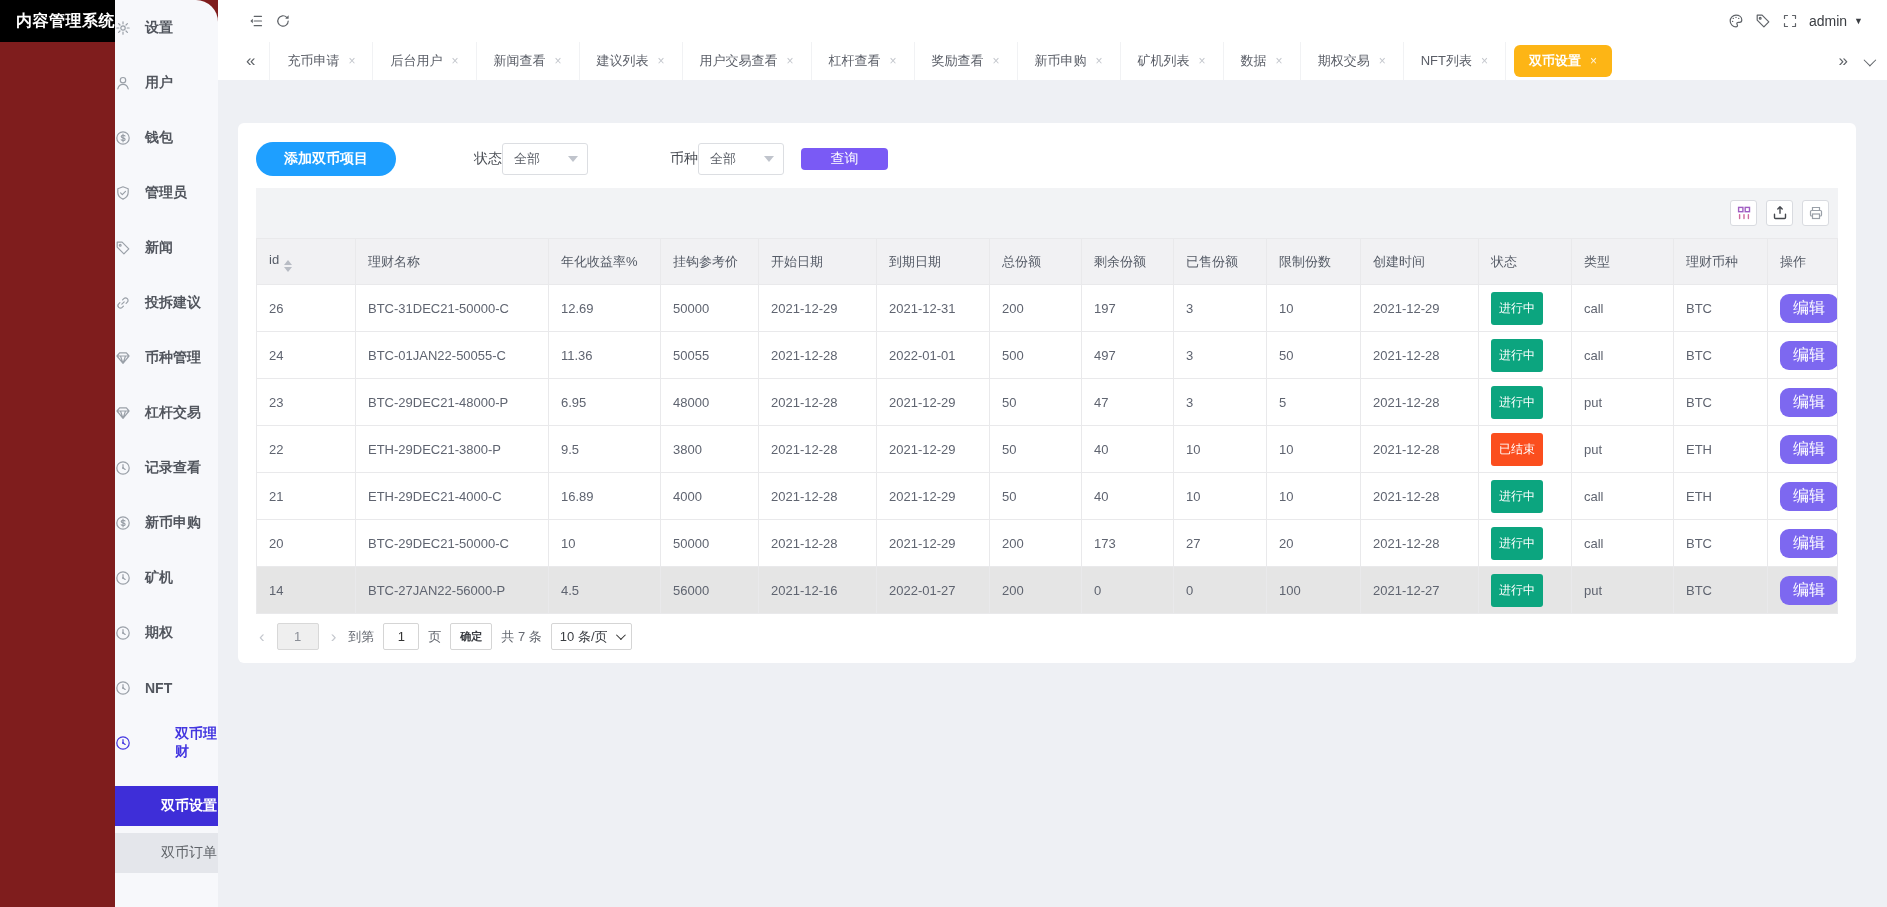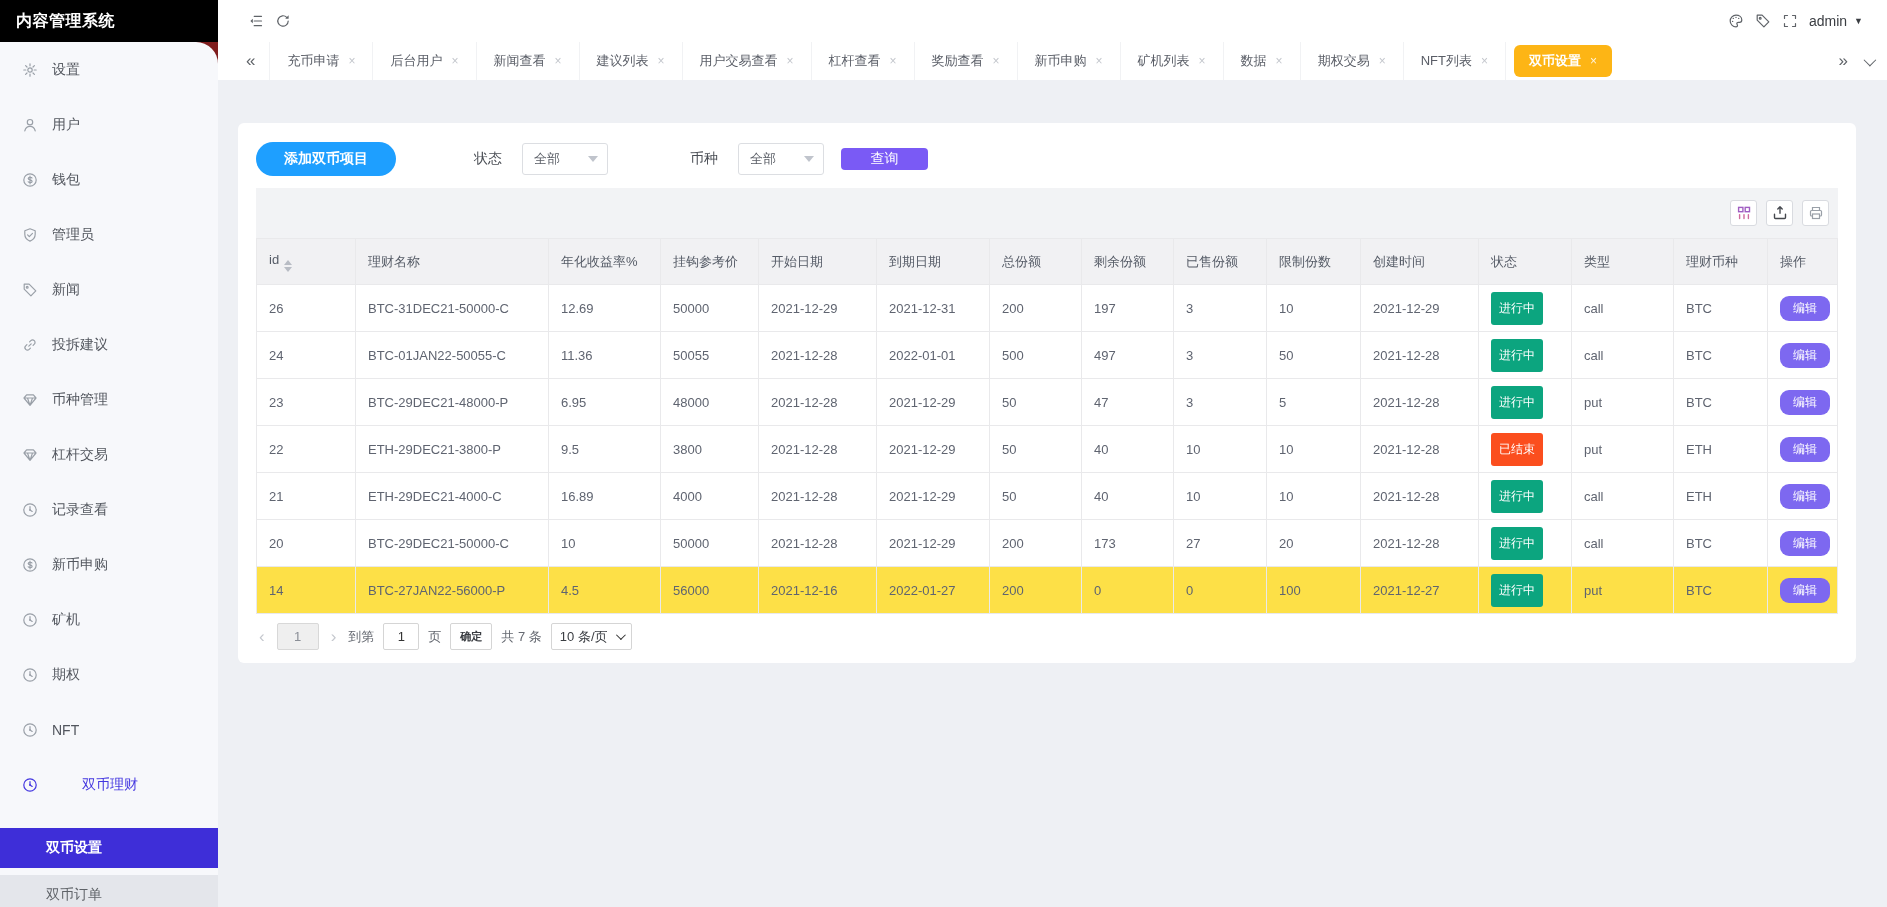--- a/index.html
+++ b/index.html
@@ -1,24 +1,24 @@
 <!DOCTYPE html>
 <html><head>
 <meta charset="utf-8">
 <style>
   * { margin:0; padding:0; box-sizing:border-box; }
   html,body { width:1887px; height:907px; overflow:hidden; }
   body { font-family:"Liberation Sans","DejaVu Sans",sans-serif; font-size:13px; color:#50545c; background:#fff; }
   .app { display:flex; width:1887px; height:907px; }
 
   
-  .sidebar { width:218px; flex:0 0 218px; display:flex; flex-direction:column; background:#7f1d1d; }
+  .sidebar { width:218px; flex:0 0 218px; display:flex; background:#7f1d1d; }
   .sidebar-header { height:42px; background:#000; color:#fff; font-size:16px; font-weight:bold; display:flex; align-items:center; padding-left:16px; letter-spacing:.5px; }
   .sidebar-menu { flex:1; background:#f7f8fb; border-top-right-radius:22px; overflow:hidden; }
-  .menu-item { height:55px; display:flex; align-items:center; padding-left:22px; gap:14px; font-size:14px; color:#52565e; cursor:pointer; }
+  .menu-item { height:55px; display:flex; align-items:center; gap:14px; font-size:14px; color:#52565e; cursor:pointer;font-weight:bold; }
   .menu-item .micon { width:16px; height:16px; color:#9aa0a8; display:flex; }
   .menu-item.active { color:#4336e0;gap:44px; }
   .menu-item.active .micon { color:#4336e0; }
   .icn { width:16px; height:16px; stroke:currentColor; fill:none; stroke-width:1.2; stroke-linecap:round; stroke-linejoin:round; }
   .submenu { margin-top:16px; }
   .submenu-item { height:40px; display:flex; align-items:center; padding-left:46px; font-size:14px; color:#5f6368; background:#e4e6eb; margin-bottom:7px; cursor:pointer; }
   .submenu-item.active { background:#3e2ed8; color:#fff; font-weight:bold; }
 
   
   .main { flex:1; display:flex; flex-direction:column; min-width:0; }
@@ -43,42 +43,42 @@
   .chev-down { width:9px; height:9px; border-right:1.6px solid #5f6368; border-bottom:1.6px solid #5f6368; transform:rotate(45deg) translateY(-2px); cursor:pointer; }
 
   .content { flex:1; background:#eef0f4; padding:43px 31px 0 20px; }
   .card { background:#fff; border-radius:6px; height:540px; padding:19px 18px 0 18px; }
 
   
   .filter-row { display:flex; align-items:center; height:34px; }
   .btn-add { height:34px; padding:0 28px; border:none; border-radius:17px; background:#1e9fff; color:#fff; font-size:14px; font-weight:bold; cursor:pointer; font-family:inherit; }
   .f-label { margin-left:78px; font-size:14px; color:#4a4e55; }
   .f-label.second { margin-left:82px; }
-  .select { margin-left:20px; width:86px; height:32px; border:1px solid #dcdee2; border-radius:3px; background:#fff; display:flex; align-items:center; justify-content:space-between; padding:0 9px 0 11px; color:#5a5e66; font-size:13px; cursor:pointer; }
+  .select { margin-left:0; width:86px; height:32px; border:1px solid #dcdee2; border-radius:3px; background:#fff; display:flex; align-items:center; justify-content:space-between; padding:0 9px 0 11px; color:#5a5e66; font-size:13px; cursor:pointer; }
   .sel-caret { width:0; height:0; border-left:5px solid transparent; border-right:5px solid transparent; border-top:6px solid #c0c4cc; }
   .btn-search { margin-left:17px; height:22px; width:87px; border:none; border-radius:4px; background:#7a5af5; color:#fff; font-size:14px; cursor:pointer; font-family:inherit; }
 
   
   .table-toolbar { margin-top:12px; height:50px; background:#f2f3f5; display:flex; align-items:center; justify-content:flex-end; gap:9px; padding-right:9px; }
   .tool-btn { width:27px; height:26px; background:#fff; border:1px solid #d9dbe0; border-radius:3px; display:flex; align-items:center; justify-content:center; cursor:pointer; }
 
   
   table.grid { width:100%; border-collapse:collapse; table-layout:fixed; }
   .grid th, .grid td { border:1px solid #e9e9eb; text-align:left; padding:0 0 0 12px; font-weight:normal; overflow:hidden; white-space:nowrap; }
   .grid th { height:46px; background:#f1f1f3; color:#555b66; font-size:13px; }
   .grid td { height:47px; color:#5f6470; font-size:13px; background:#fff; }
-  .grid tr.shaded td { background:#fde047; }
+  .grid tr.shaded td { background:#e5e5e5; }
   .sort { display:none; flex-direction:column; gap:2px; margin-left:5px; vertical-align:-1px; cursor:pointer; }
   .sort.show { display:inline-flex; }
   .s-up { width:0; height:0; border-left:4px solid transparent; border-right:4px solid transparent; border-bottom:5px solid #b8bcc4; }
   .s-dn { width:0; height:0; border-left:4px solid transparent; border-right:4px solid transparent; border-top:5px solid #b8bcc4; }
   .badge { display:inline-block; padding:8px 8px; border-radius:3px; color:#fff; font-size:12px; }
   .badge.ongoing { background:#0ca57f; }
   .badge.ended { background:#fb4e1e; }
-  .edit-btn { border:none; background:#7d68f0; color:#fff; font-size:12px; padding:4px 13px; border-radius:9px; cursor:pointer; font-family:inherit; }
+  .edit-btn { border:none; background:#7d68f0; color:#fff; font-size:16px; padding:4px 13px; border-radius:9px; cursor:pointer; font-family:inherit; }
 
   
   .pagination { display:flex; align-items:center; margin-top:9px; gap:9px; font-size:13px; color:#666a72; }
   .pg-arrow { font-size:17px; color:#c5c8ce; cursor:pointer; padding:0 3px; }
   .pg-current { width:42px; height:27px; background:#efefef; border:1px solid #d8d8d8; border-radius:2px; display:flex; align-items:center; justify-content:center; color:#8a8e96; cursor:default; }
   .pg-input { width:36px; height:27px; border:1px solid #d5d5d5; border-radius:2px; text-align:center; font-size:13px; color:#333; font-family:inherit; }
   .pg-confirm { height:27px; padding:0 9px; background:#fff; border:1px solid #d5d5d5; border-radius:2px; font-weight:bold; color:#3a3d42; font-size:11px; cursor:pointer; font-family:inherit; }
   .pg-size { height:27px; border:1px solid #d5d5d5; border-radius:2px; background:#fff; display:flex; align-items:center; gap:8px; padding:0 8px; color:#3a3d42; cursor:pointer; }
   .pg-size .chev { width:7px; height:7px; border-right:1.5px solid #333; border-bottom:1.5px solid #333; transform:rotate(45deg) translateY(-2px); }
 </style>

